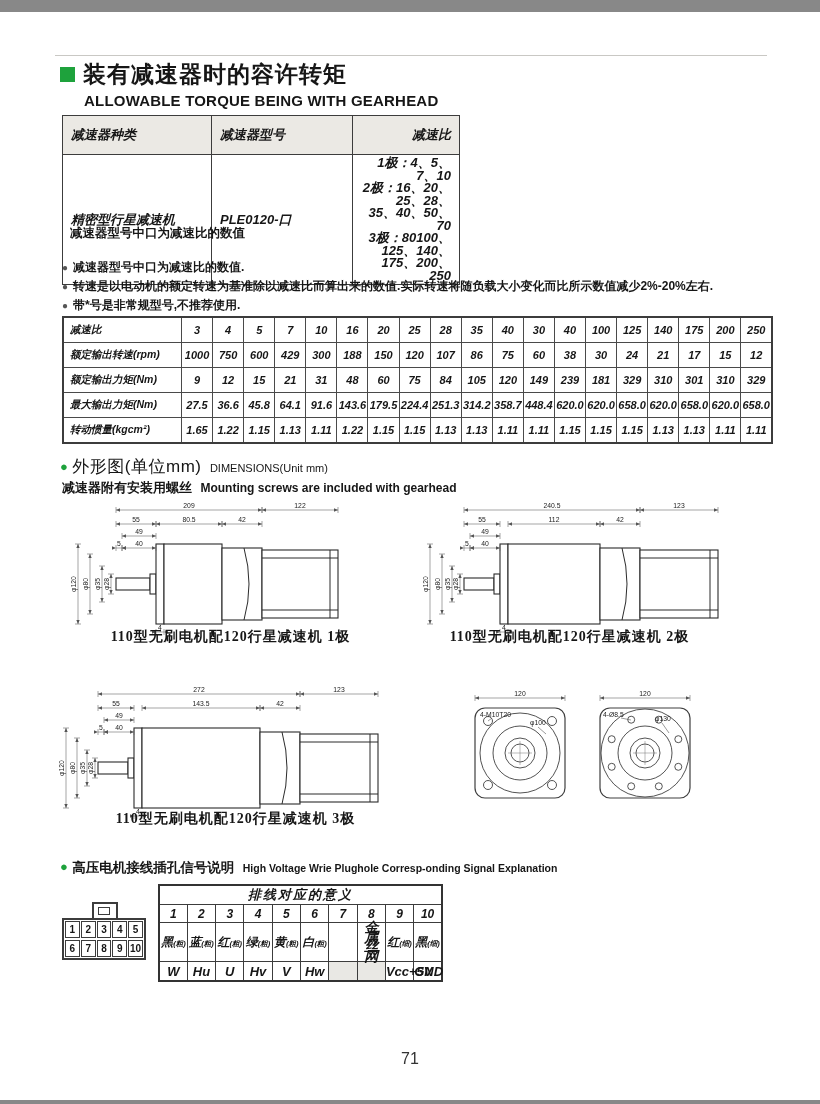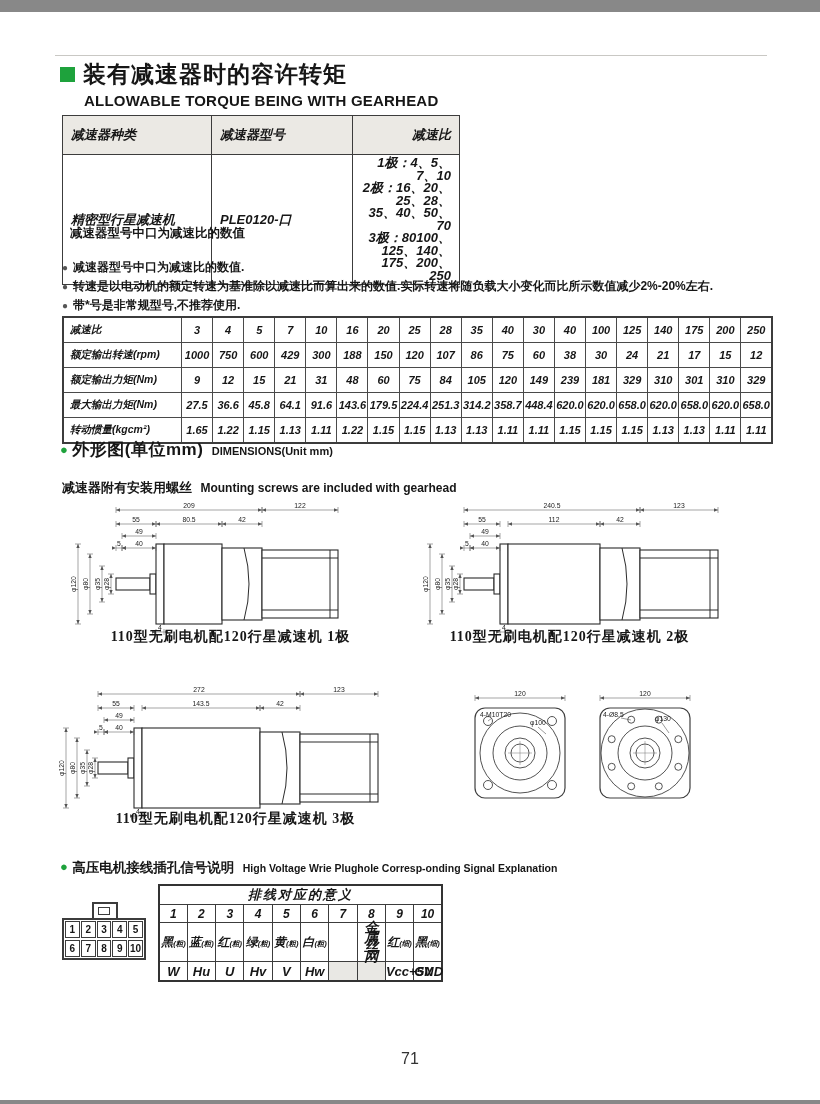--- a/index.html
+++ b/index.html
@@ -30,21 +30,21 @@
   .notes li{line-height:18px;display:flex;gap:5px;align-items:baseline;}
   .notes .bullet{font-size:10px;color:#555;}
 
   
   .spec-table{left:62px;top:304px;width:711px;table-layout:fixed;}
   .spec-table td{border:1px solid #4a4a4a;height:24px;font-weight:bold;font-size:11px;text-align:center;padding:0 1px;}
   .spec-table td.rowlabel{width:110px;text-align:left;padding-left:6px;font-size:10.5px;}
   .spec-table{border:2px solid #3c3c3c;}
 
   
-  .dim-heading{left:60px;top:426px;font-weight:bold;}
+  .dim-heading{left:60px;top:443px;font-weight:normal;}
   .gbullet{font-size:13px;vertical-align:1px;}
   .dim-cn{font-size:17px;letter-spacing:.5px;}
   .dim-en{font-size:11px;margin-left:4px;}
   .dim-sub{left:62px;top:466px;font-weight:bold;}
   .dim-sub .cn{font-size:13px;}
   .dim-sub .en{font-size:12px;margin-left:4px;}
 
   
   svg{position:absolute;overflow:visible;}
   .body rect{fill:#fff;stroke:#2b2b2b;stroke-width:1.1;}

